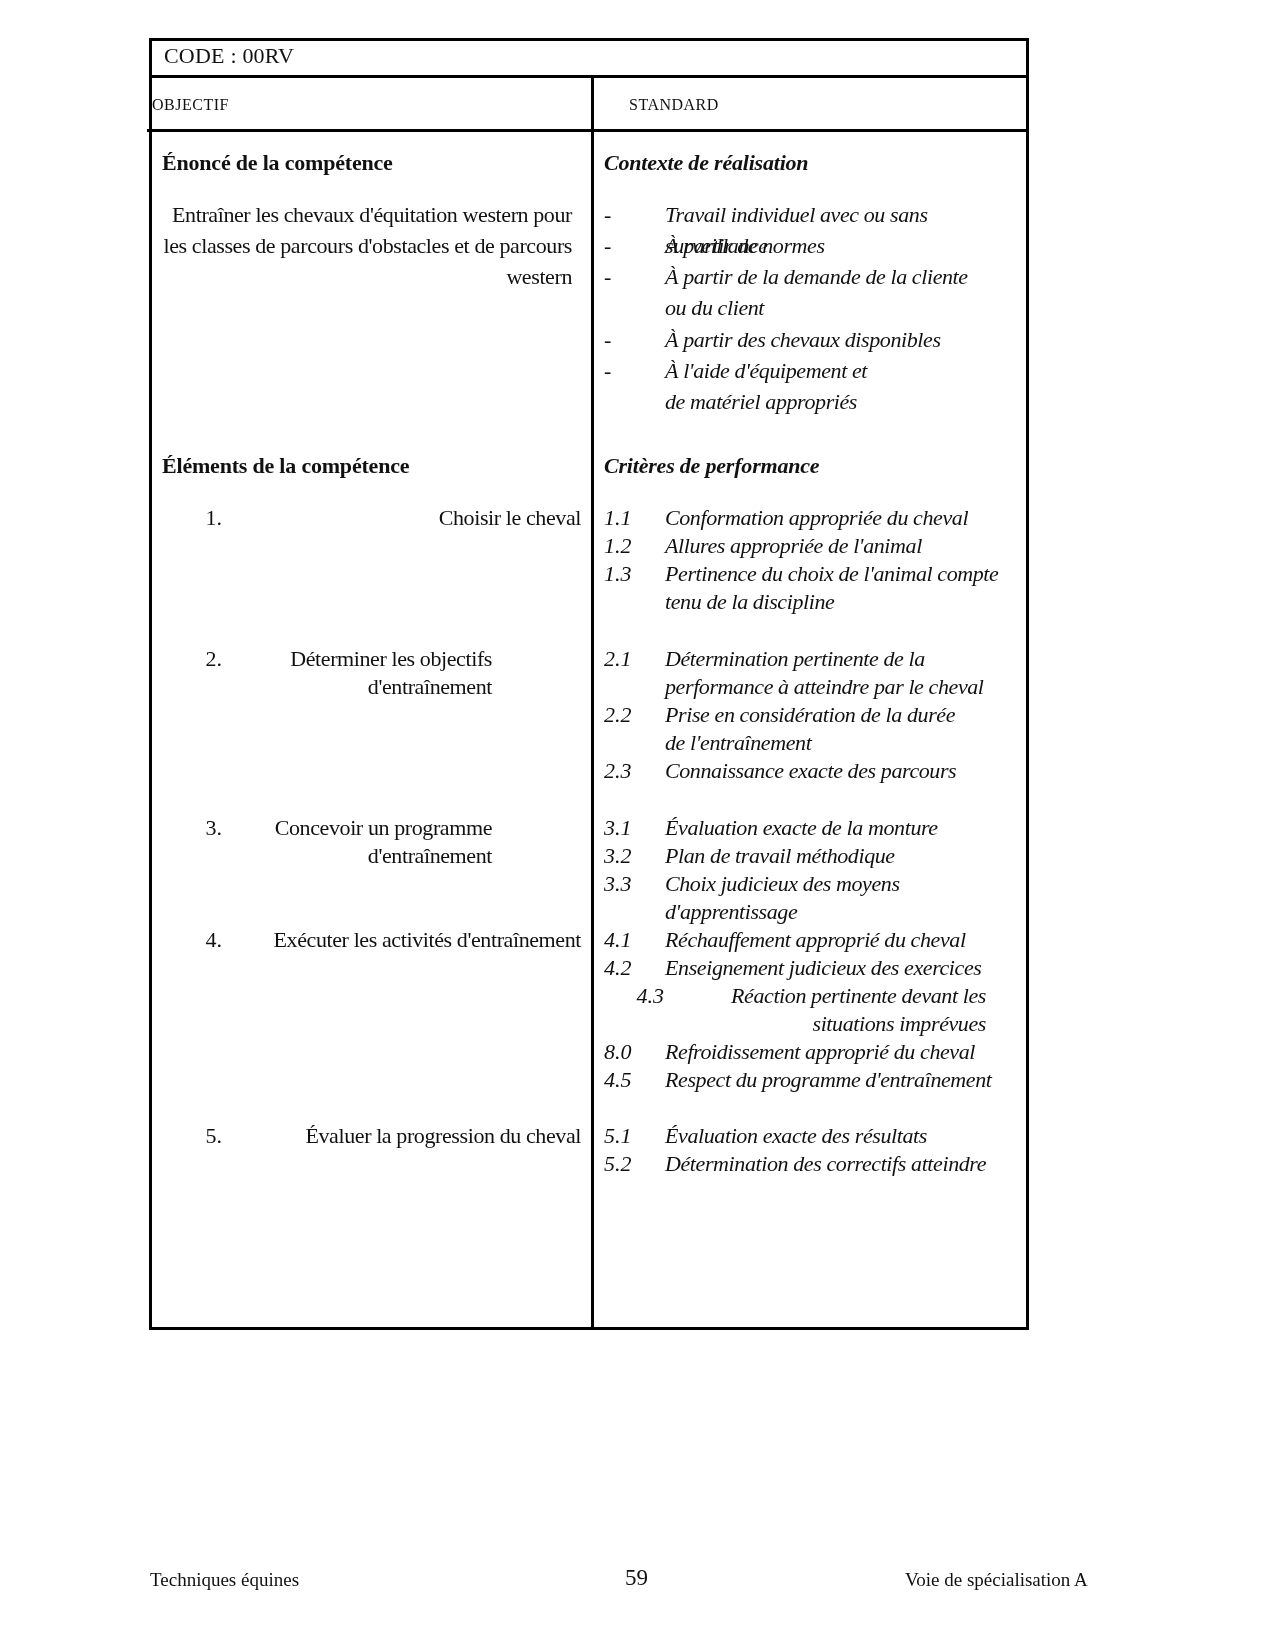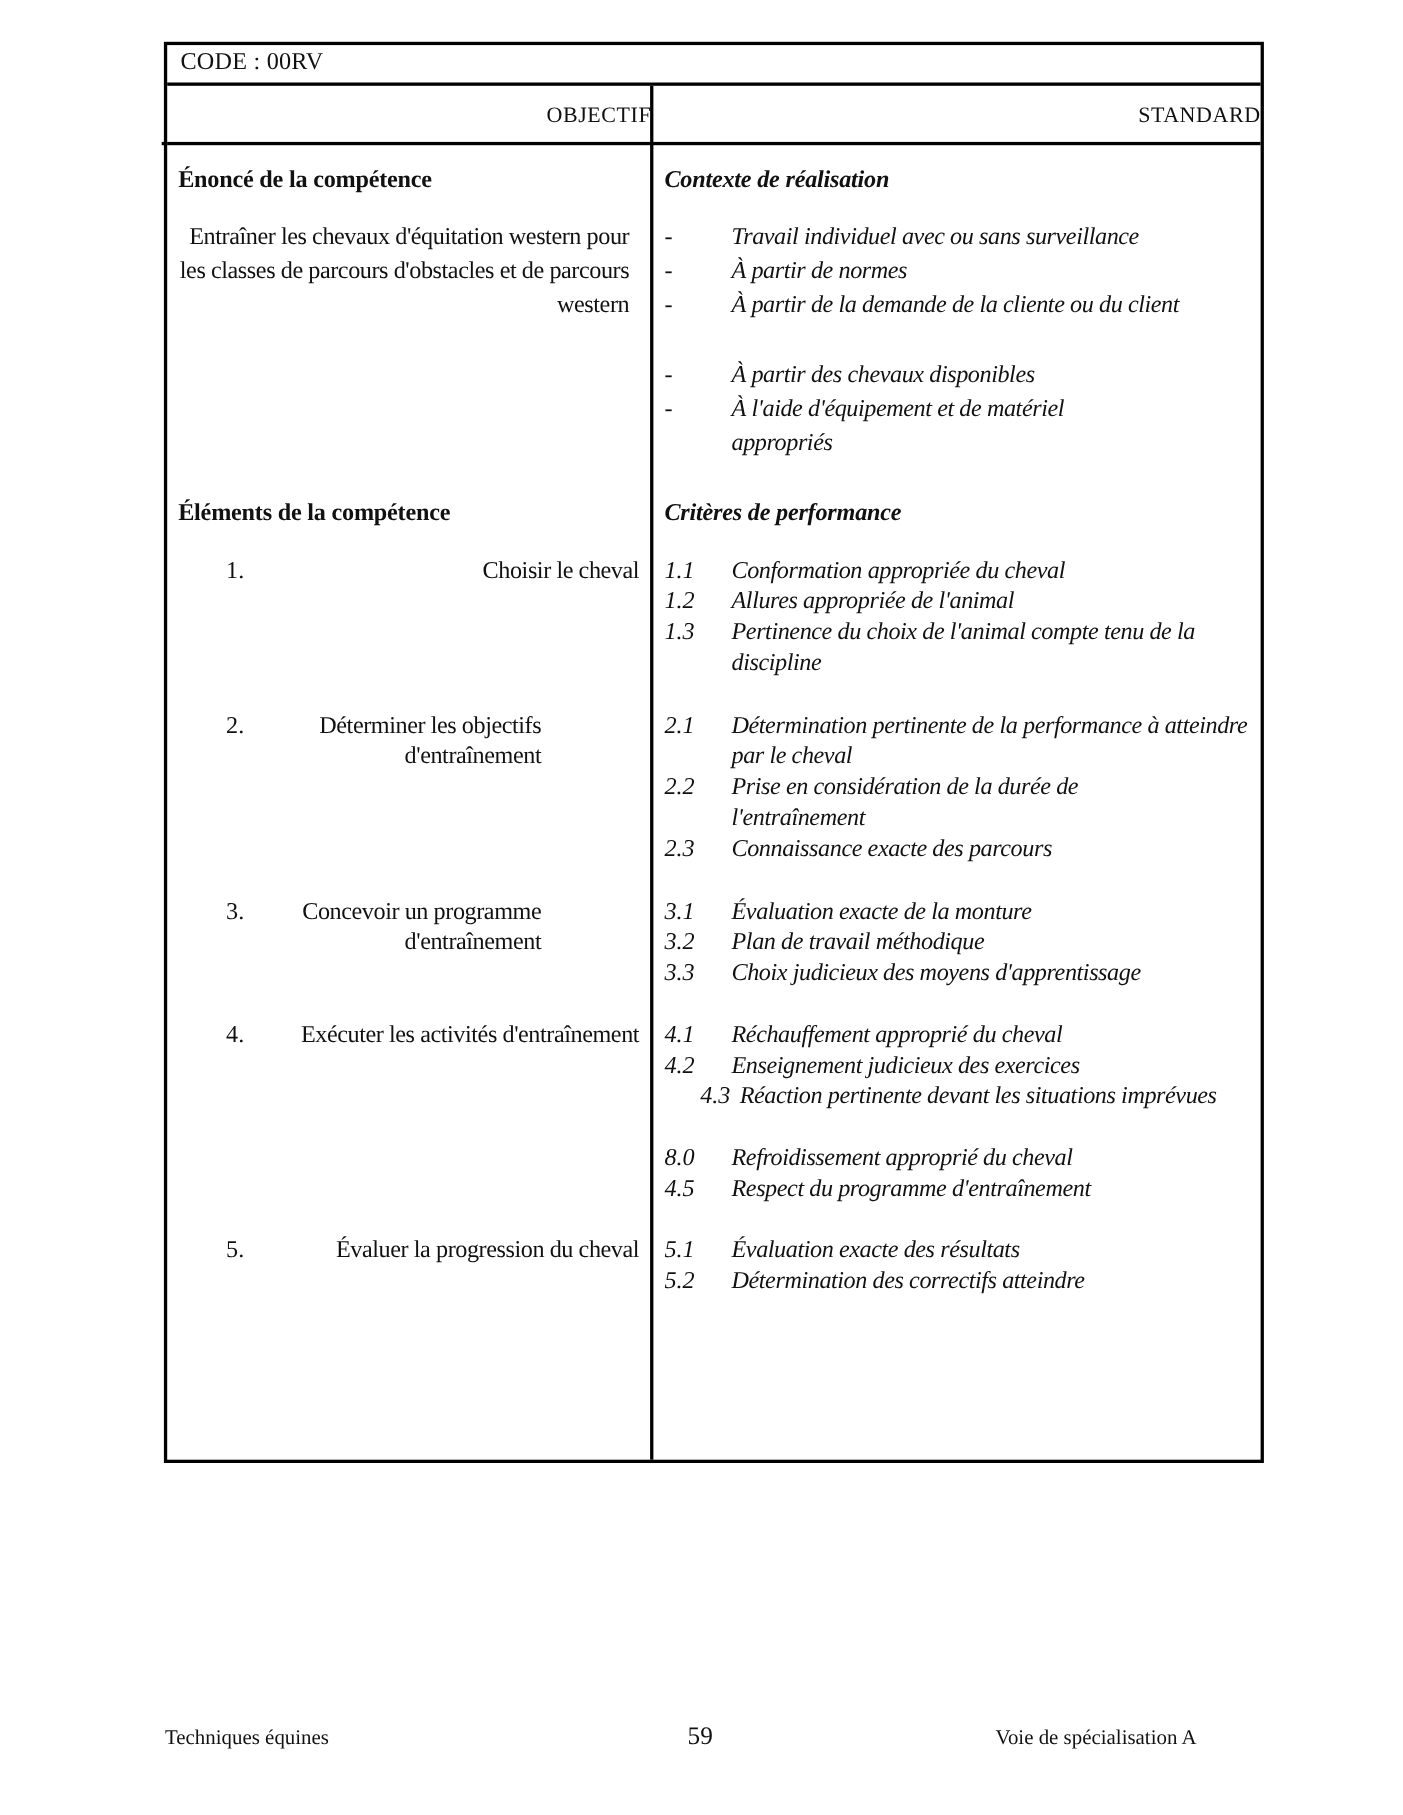--- a/index.html
+++ b/index.html
@@ -1,33 +1,33 @@
 <!DOCTYPE html>
 <html><head>
 <meta charset="utf-8">
 <style>
   html, body { margin: 0; padding: 0; background: #ffffff; }
   body { width: 1275px; height: 1650px; position: relative; font-family: "Liberation Serif", "DejaVu Serif", serif; color: #111; }
   .table {
-    position: absolute; left: 149px; top: 38px; width: 1000px; height: 1292px;
+    position: absolute; left: 149px; top: 38px; width: 880px; height: 1292px;
     border: 3px solid #000; box-sizing: border-box;
   }
   .code-row {
     position: absolute; left: 0; top: 0; right: 0; height: 37px;
     border-bottom: 3px solid #000; box-sizing: border-box;
     font-size: 22px; padding-left: 12px; line-height: 30px; letter-spacing: 0.2px;
   }
   .head-row {
     position: absolute; left: 0; top: 37px; right: 0; height: 54px;
     border-bottom: 3px solid #000; box-sizing: border-box;
   }
   .head-row .hline-ext { position:absolute; left:-5px; bottom:-3px; width: 5px; height: 3px; background:#000; }
-  .head-cell { position: absolute; top: 0; height: 51px; line-height: 54px; text-align: right; font-size: 20px; letter-spacing: 0.5px; }
+  .head-cell { position: absolute; top: 0; height: 51px; line-height: 54px; text-align: left; font-size: 16px; letter-spacing: 0.5px; }
   .head-left { left: 0; width: 440px; }
-  .head-right { left: 453px; right: 0; }
+  .head-right { left: 440px; right: 0; padding-left: 37px; }
   .divider { position: absolute; left: 439px; top: 37px; bottom: 0; width: 3px; background: #000; }
   .col { position: absolute; top: 91px; bottom: 0; font-size: 22px; line-height: 28px; }
   .col-left { left: 0; width: 439px; padding-left: 10px; box-sizing: border-box; text-align: right; }
   .col-right { left: 442px; right: 0; padding-left: 14px; box-sizing: border-box; font-style: italic; }
   .sec-title { font-weight: bold; position: absolute; left: 10px; font-size: 22px; letter-spacing: -0.2px; }
   .para { position: absolute; left: 10px; width: 410px; line-height: 31px; letter-spacing: -0.4px; }
   .item { position: absolute; left: 10px; right: 10px; }
   .item .num { position: absolute; left: 0; top: 0; width: 60px; }
   .item .txt { margin-left: 61px; letter-spacing: -0.4px; }
   .ctx .txt { line-height: 31px; }

